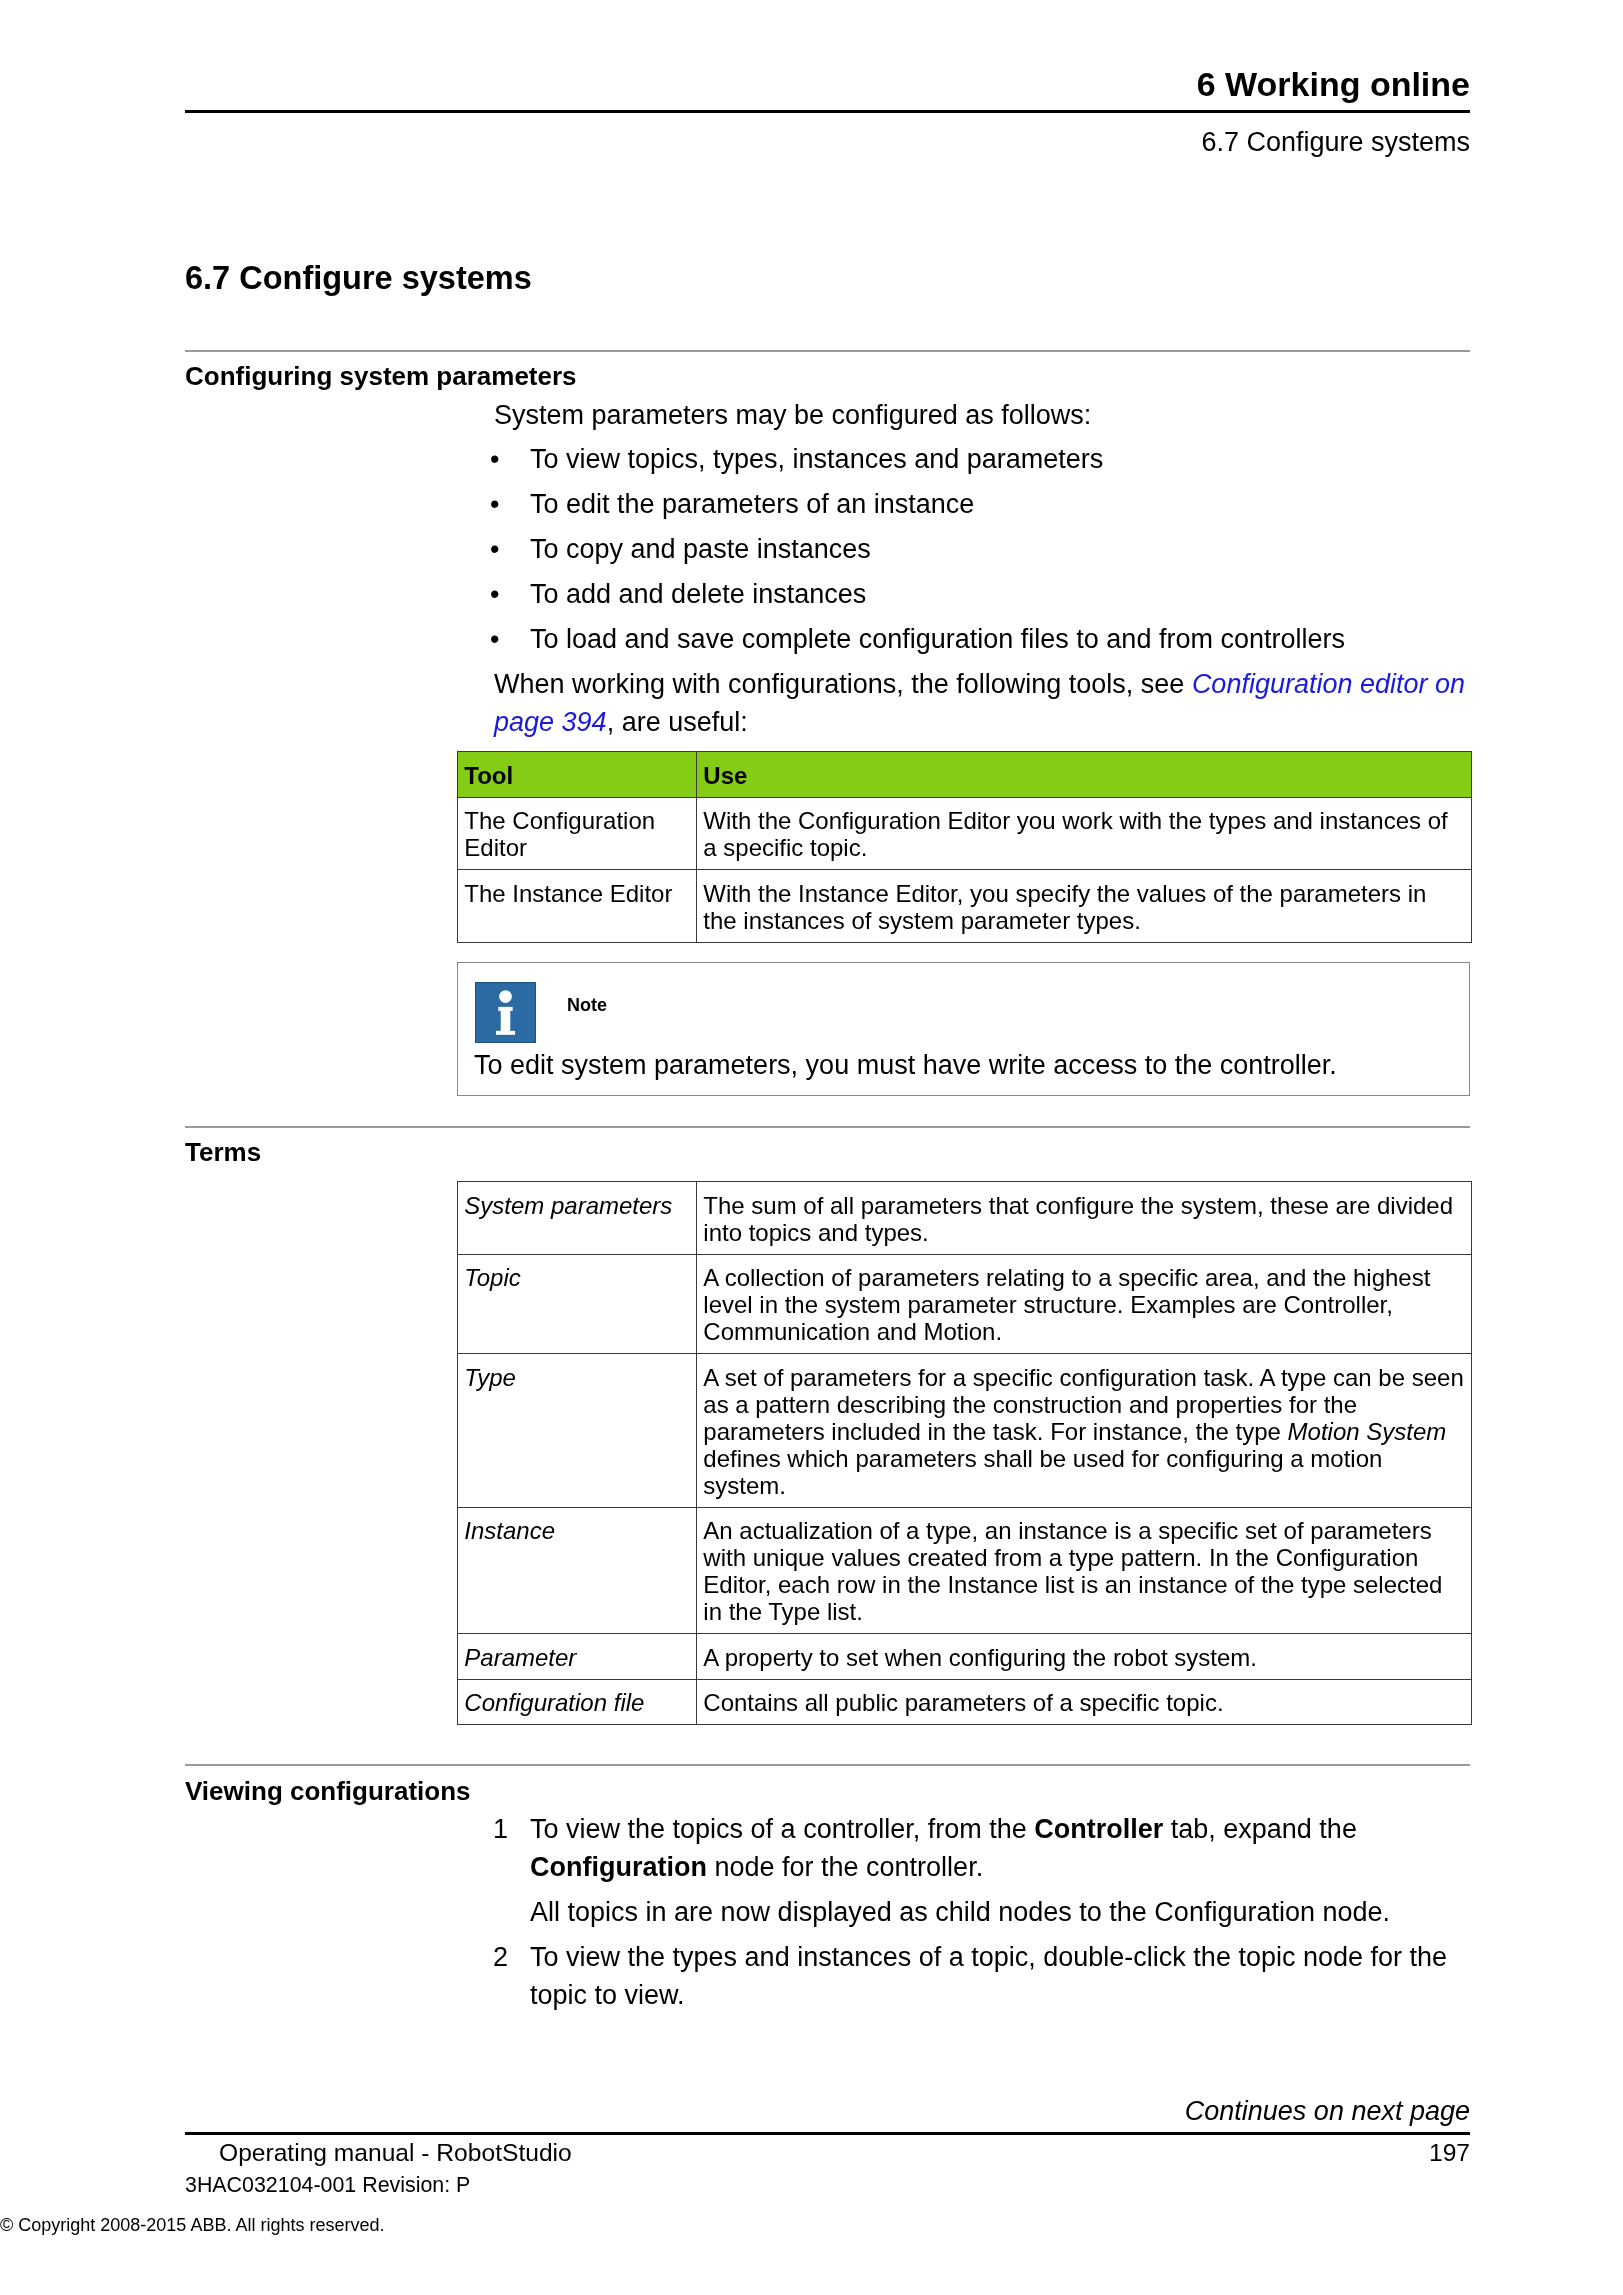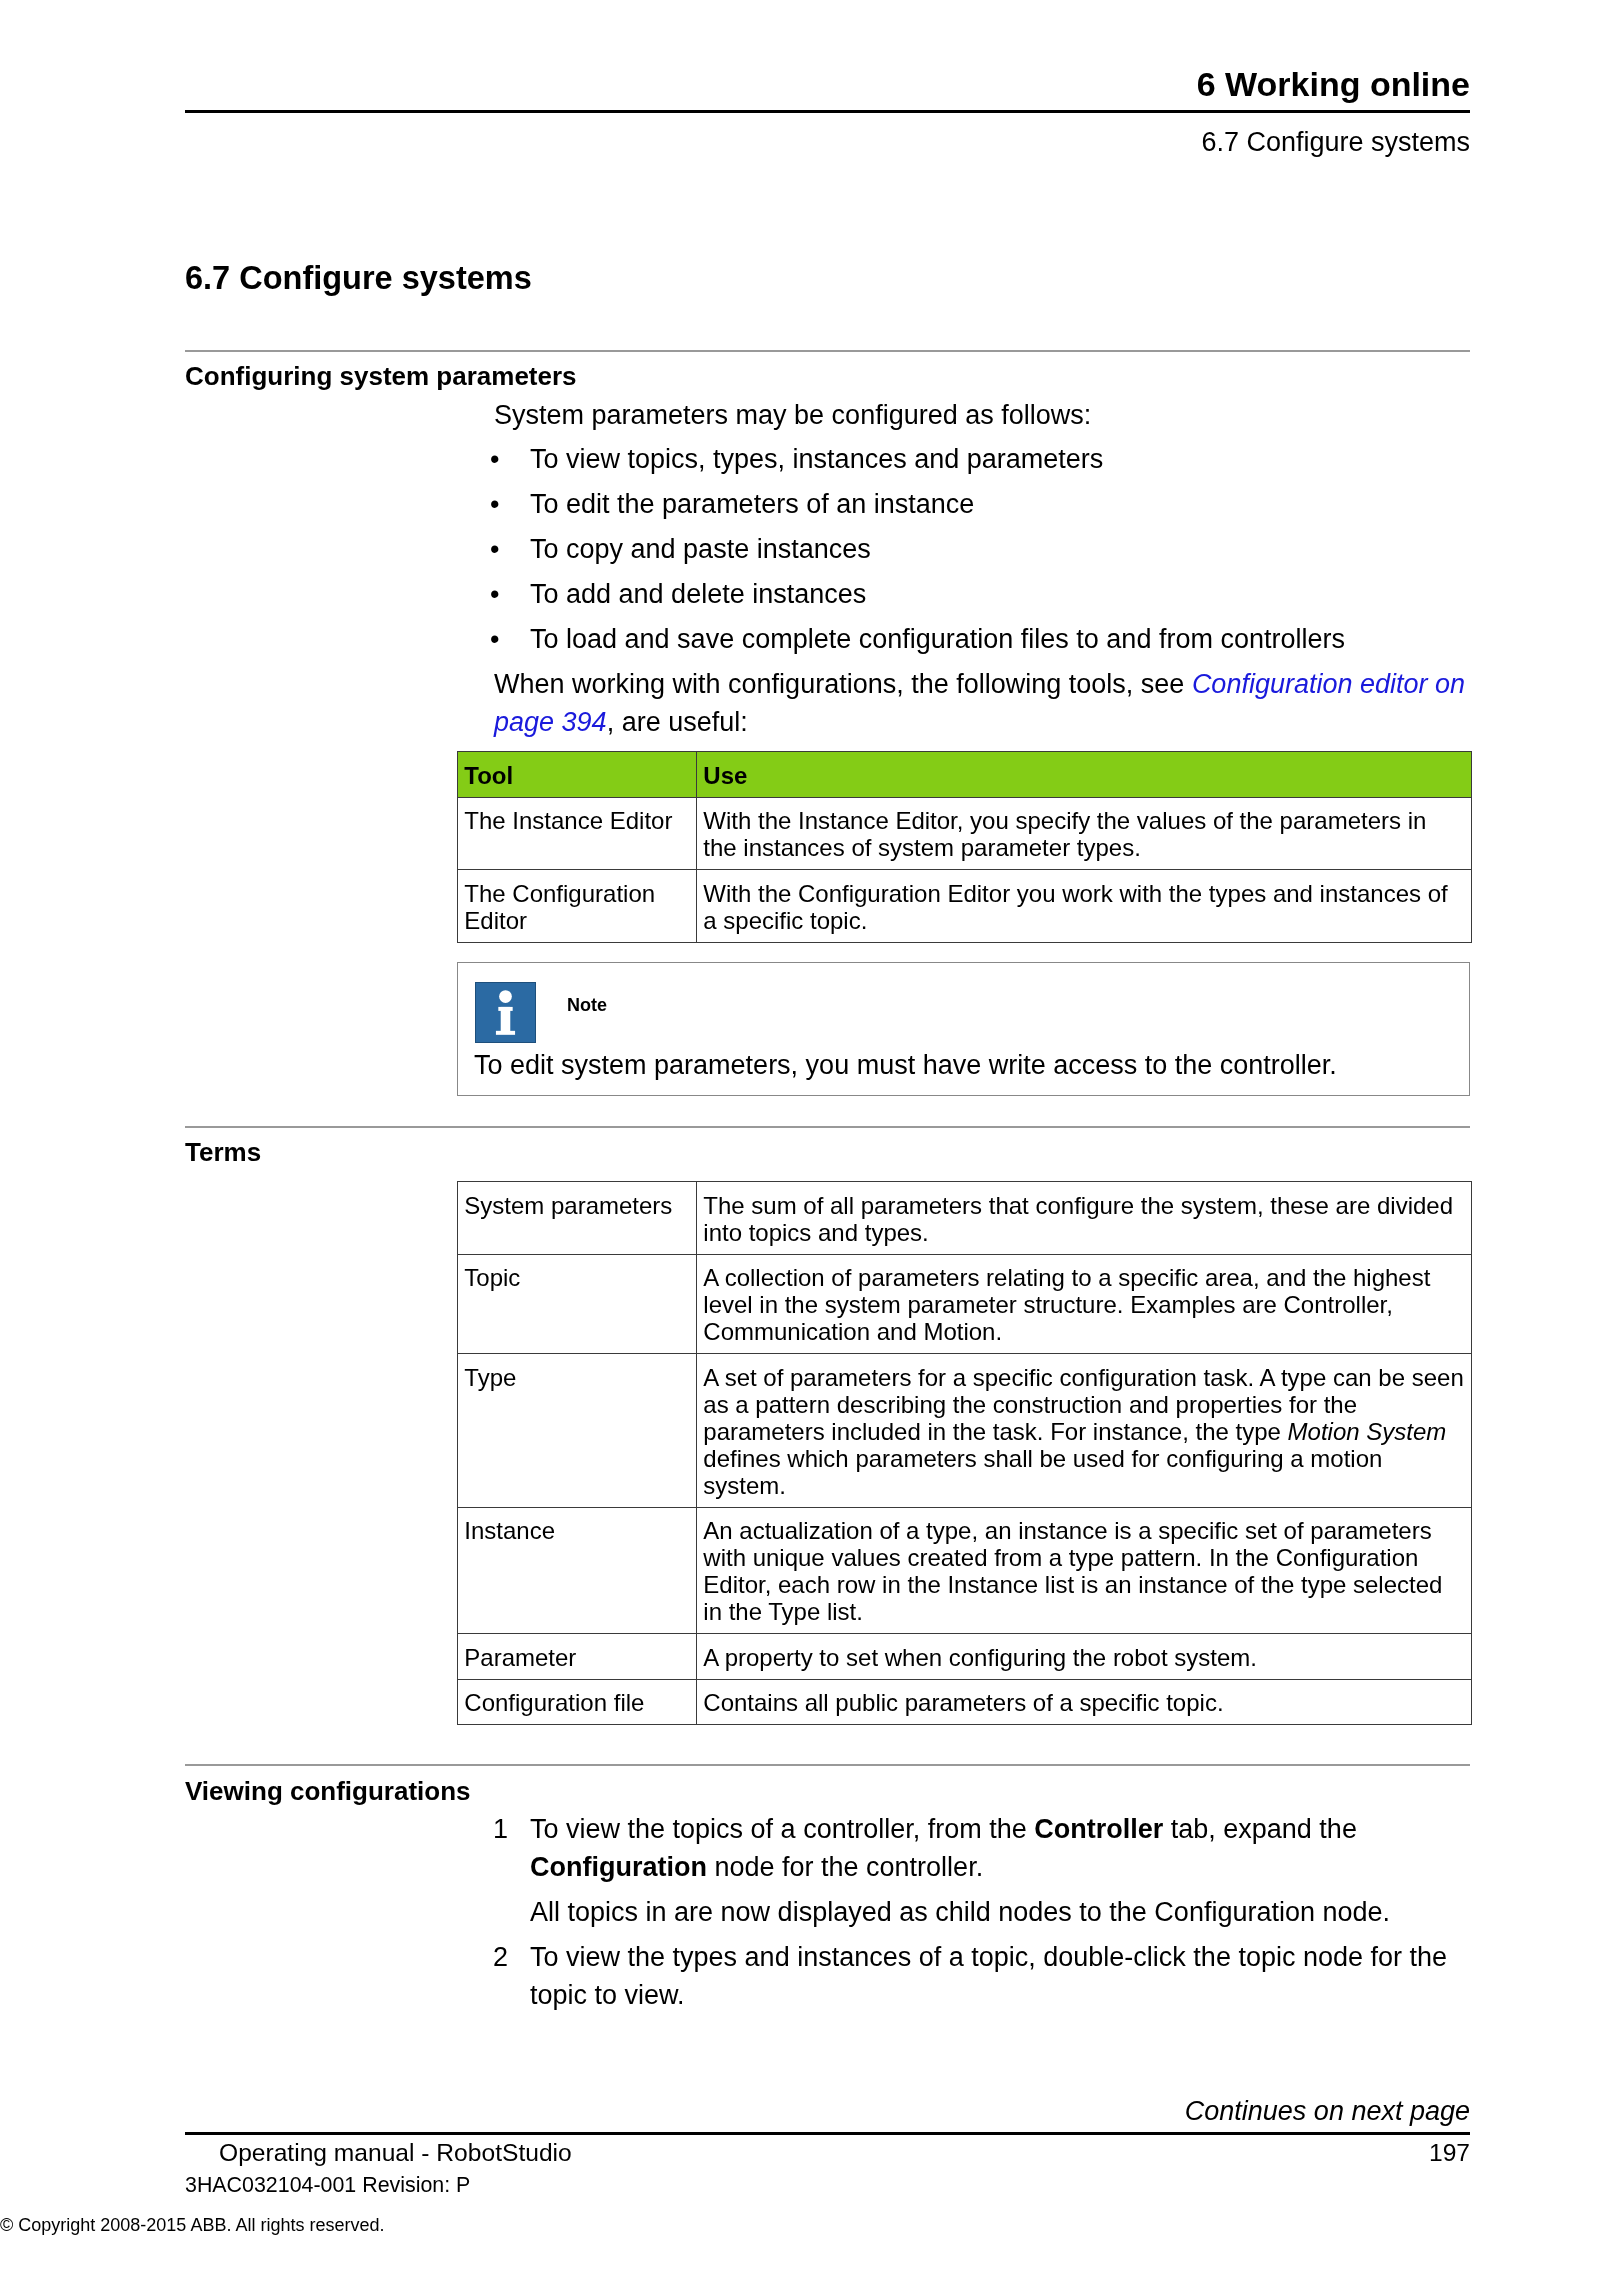--- a/index.html
+++ b/index.html
@@ -15,21 +15,21 @@
   .body-text { font-size: 27px; line-height: 38px; }
   .col { left: 457px; width: 1015px; margin-left: 37px; }
   .bullets { list-style: none; margin: 0; padding: 0; }
   .bullets li { position: relative; padding-left: 73px; height: 45px; line-height: 38px; font-size: 27px; }
   .bullets li .dot { position: absolute; left: 33px; top: 0; }
   a.link { color: #1a1adc; font-style: italic; text-decoration: none; }
   table.grid { border-collapse: collapse; width: 1015px; table-layout: fixed; }
   table.grid td, table.grid th { border: 1.6px solid #3a3a3a; padding: 9.5px 6.3px 8px 6.3px; vertical-align: top;
       font-size: 24px; line-height: 27px; text-align: left; }
   table.grid th { background: #84cc16; font-weight: bold; height: 27px; }
-  table.grid td.term { }
+  table.grid td.term { font-style: italic; }
   table.grid col.c1 { width: 239px; }
   .note { left: 457px; top: 962px; width: 1011px; height: 132px; border: 1.6px solid #888; }
   .note-icon { position: absolute; left: 17.4px; top: 19px; width: 59px; height: 59px; background: #2b6aa3; border: 0.8px solid #1d4f7c; }
   .note-title { position: absolute; left: 109px; top: 32px; font-size: 18px; font-weight: bold; }
   .note-text { position: absolute; left: 16px; top: 87px; font-size: 27px; white-space: nowrap; }
   .steps { left: 457px; width: 1015px; }
   .step { position: relative; padding-left: 73px; font-size: 27px; line-height: 38px; }
   .step .num { position: absolute; left: 36px; top: 0; }
   .step-note { padding-left: 73px; font-size: 27px; line-height: 38px; margin-top: 7.1px; margin-bottom: 7.1px; }
   .cont { right: 153px; top: 2096px; font-size: 27px; font-style: italic; font-weight: normal; white-space: nowrap; }
@@ -69,26 +69,26 @@
   <colgroup>
       <col class="c1">
       <col>
     </colgroup>
   <tbody>
       <tr>
     <th>Tool</th>
     <th>Use</th>
   </tr>
   <tr>
+    <td>The Configuration Editor</td>
+    <td>With the Configuration Editor you work with the types and instances of a specific topic.</td>
+  </tr>
+  <tr>
     <td>The Instance Editor</td>
     <td>With the Instance Editor, you specify the values of the parameters in the instances of system parameter types.</td>
-  </tr>
-  <tr>
-    <td>The Configuration Editor</td>
-    <td>With the Configuration Editor you work with the types and instances of a specific topic.</td>
   </tr>
 </tbody>
   </table>
 
 <div class="abs note">
   <div class="note-icon">
     <svg width="59" height="59" viewBox="0 0 74 74">
       <circle cx="37" cy="17" r="8" fill="#ffffff"></circle>
       <rect x="28" y="30" width="18" height="5" fill="#ffffff"></rect>
       <rect x="31" y="30" width="12" height="32" fill="#ffffff"></rect>

